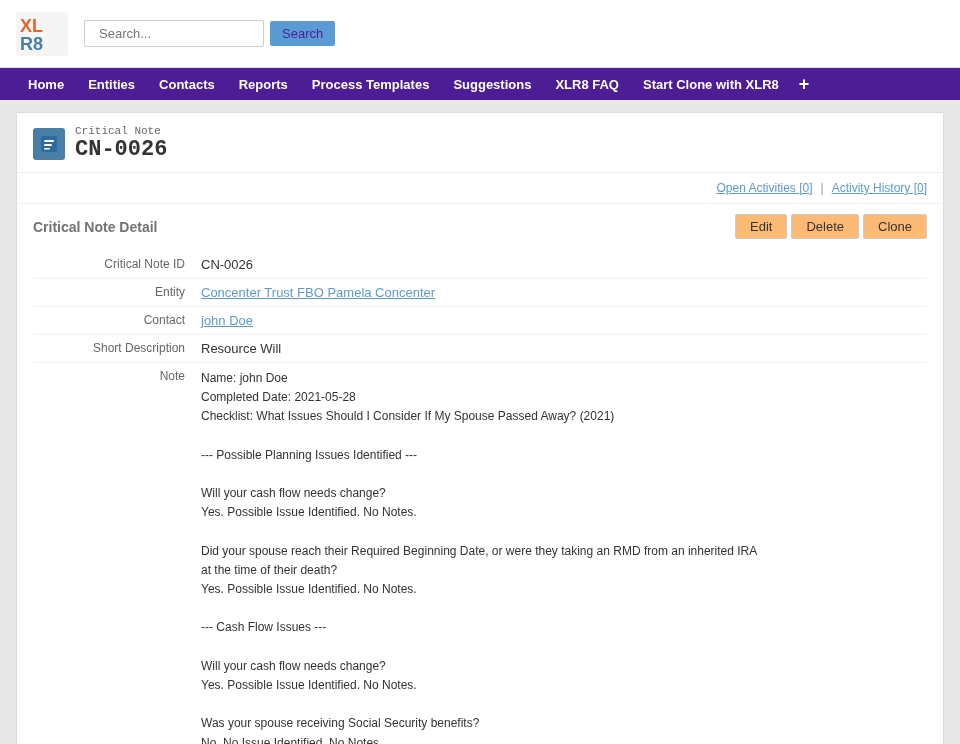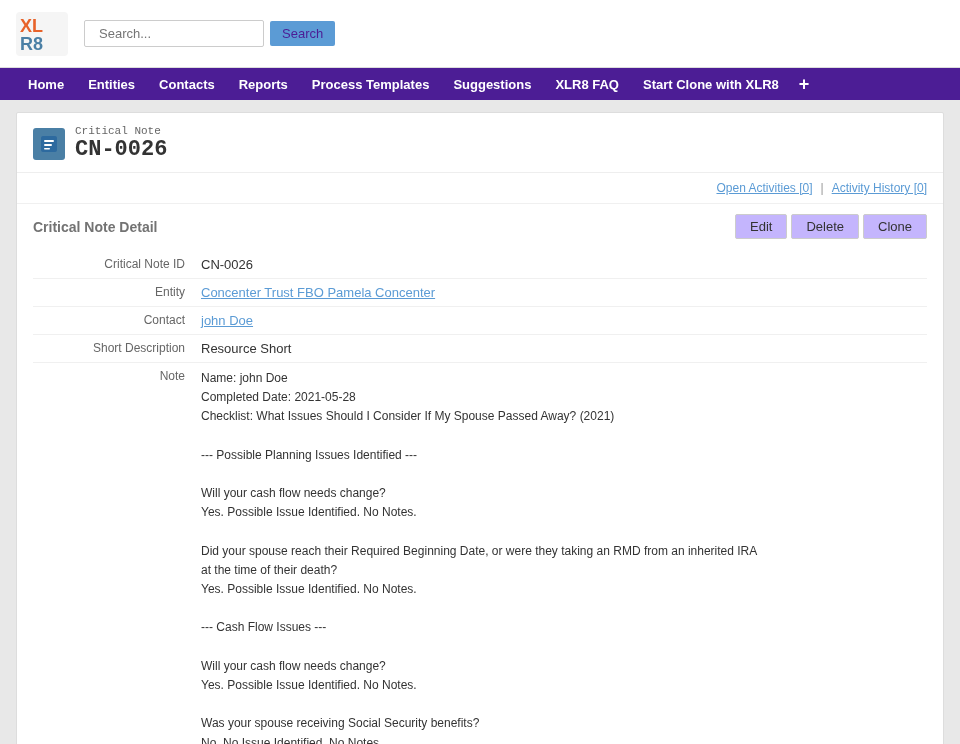--- a/index.html
+++ b/index.html
@@ -123,21 +123,21 @@
       justify-content: space-between;
       margin-bottom: 12px;
     }
     #detail-title { font-weight: bold; font-size: 14px; color: #737373; }
     #detail-actions { display: flex; gap: 4px; }
     .action-btn {
       padding: 4px 14px;
       font-size: 13px;
       cursor: pointer;
       border: 1px solid #ccc;
-      background: #c4b5fd;
+      background: #fdba74;
       color: #333;
       border-radius: 2px;
     }
 
     
     #field-table { width: 100%; border-collapse: collapse; }
     #field-table tr { border-bottom: 1px solid #f0f0f0; }
     #field-table td { padding: 6px 8px; vertical-align: top; }
     .field-label { color: #666; font-size: 12px; text-align: right; width: 160px; padding-right: 16px; white-space: nowrap; }
     .field-value { color: #333; font-size: 13px; }
@@ -224,21 +224,21 @@
           </td>
         </tr>
         <tr>
           <td class="field-label">Contact</td>
           <td class="field-value">
             <a>john Doe</a>
           </td>
         </tr>
         <tr>
           <td class="field-label">Short Description</td>
-          <td class="field-value">Resource Short</td>
+          <td class="field-value">Resource Will</td>
         </tr>
         <tr>
           <td class="field-label">Note</td>
           <td class="field-value note-text" id="note-field"><span class="note-line">Name: john Doe</span><span class="note-line">Completed Date: 2021-05-28</span><span class="note-line">Checklist: What Issues Should I Consider If My Spouse Passed Away? (2021)</span><br><span class="note-line">--- Possible Planning Issues Identified ---</span><br><span class="note-line">Will your cash flow needs change?</span><span class="note-line">Yes. Possible Issue Identified. No Notes.</span><br><span class="note-line">Did your spouse reach their Required Beginning Date, or were they taking an RMD from an inherited IRA</span><span class="note-line">at the time of their death?</span><span class="note-line">Yes. Possible Issue Identified. No Notes.</span><br><span class="note-line">--- Cash Flow Issues ---</span><br><span class="note-line">Will your cash flow needs change?</span><span class="note-line">Yes. Possible Issue Identified. No Notes.</span><br><span class="note-line">Was your spouse receiving Social Security benefits?</span><span class="note-line">No. No Issue Identified. No Notes.</span><br><br><br><br></td>
         </tr>
       </tbody>
     </table>
   </div>
 </div>
 

